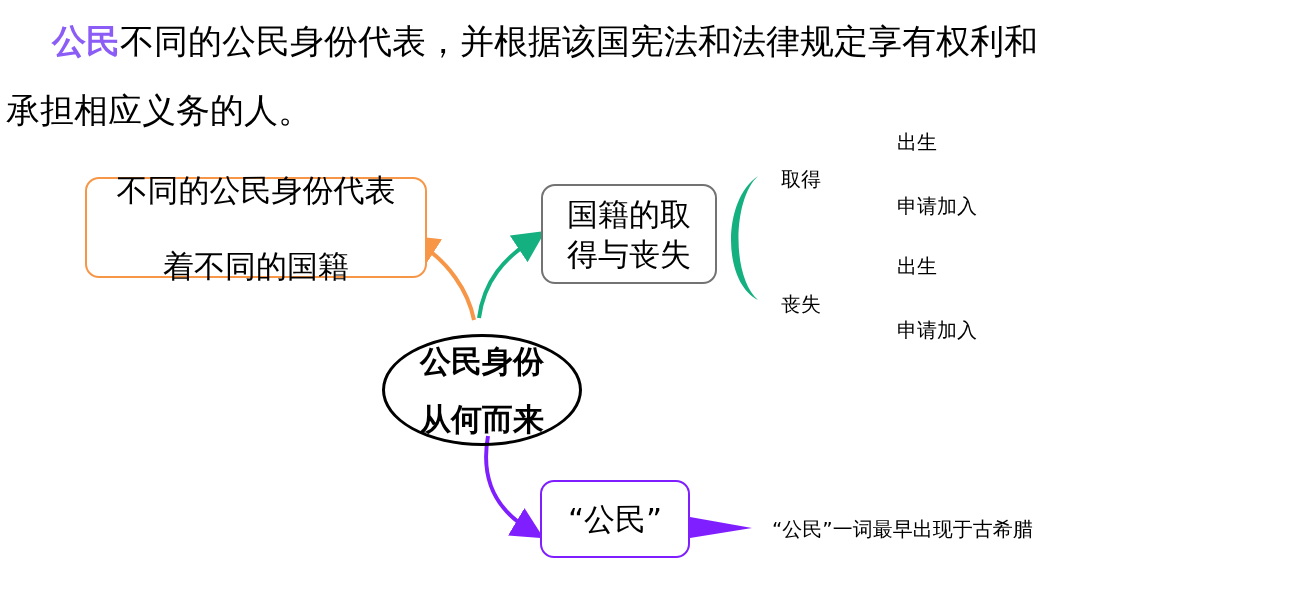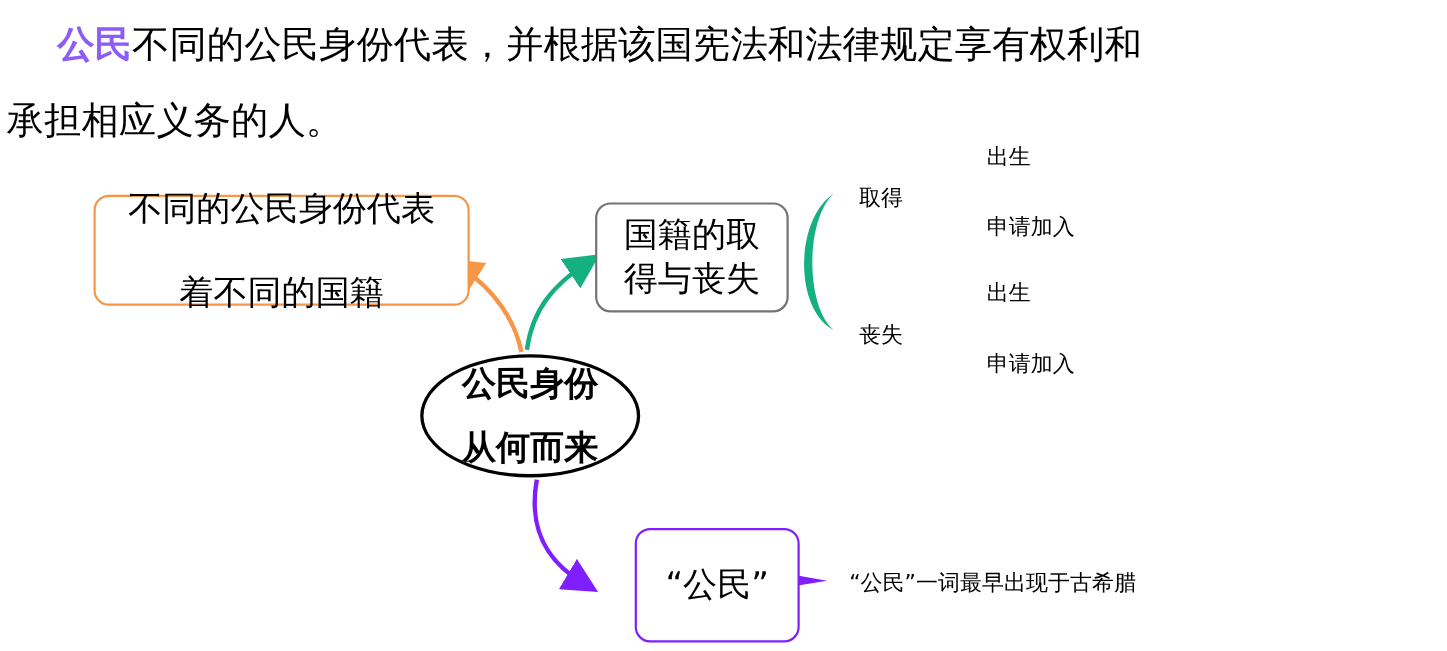--- a/index.html
+++ b/index.html
@@ -5,21 +5,21 @@
     html, body { margin: 0; padding: 0; background: #ffffff; }
     body { width: 1315px; height: 592px; position: relative; overflow: hidden;
       font-family: "DejaVu Sans", "Liberation Sans", sans-serif; color: #000; }
     .abs { position: absolute; }
     .para { font-size: 34px; line-height: 34px; white-space: nowrap; }
     .red { color: #8b5cf6; font-weight: bold; }
     .box { position: absolute; border-radius: 14px; background: #fff; box-sizing: border-box;
       display: flex; flex-direction: column; align-items: center; justify-content: center;
       text-align: center; font-size: 31px; line-height: 40px; }
     .lbl { position: absolute; font-size: 20px; line-height: 34px; white-space: nowrap; }
-    .center { position: absolute; left: 382px; top: 322px; width: 200px; height: 112px;
+    .center { position: absolute; left: 382px; top: 334px; width: 200px; height: 112px;
       border: 3px solid #000; border-radius: 50%; box-sizing: border-box;
       display: flex; flex-direction: column; align-items: center; justify-content: center;
       font-weight: bold; font-size: 31px; line-height: 40px; gap: 18px; }
     svg.links { position: absolute; left: 0; top: 0; }
   </style>
 </head>
 <body>
 
 <div class="abs para" style="left:52px; top:24px;">
   <span class="red">公民</span><span>不同的公民身份代表，并根据该国宪法和法律规定享有权利和</span>
@@ -62,17 +62,17 @@
 <div class="lbl" style="left:897px; top:189px;">申请加入</div>
 <div class="lbl" style="left:781px; top:287px;">丧失</div>
 <div class="lbl" style="left:897px; top:249px;">出生</div>
 <div class="lbl" style="left:897px; top:313px;">申请加入</div>
 
 <div class="center">
   <span>公民身份</span>
   <span>从何而来</span>
 </div>
 
-<div class="box" style="left:540px; top:480px; width:150px; height:104px; border:2px solid #7f1fff;margin-left:37px;">
+<div class="box" style="left:540px; top:480px; width:150px; height:78px; border:2px solid #7f1fff;">
   <span>“公民”</span>
 </div>
 
 <div class="lbl" style="left:772px; top:512px;text-align:center;">“公民”一词最早出现于古希腊</div>
 
 </body></html>

